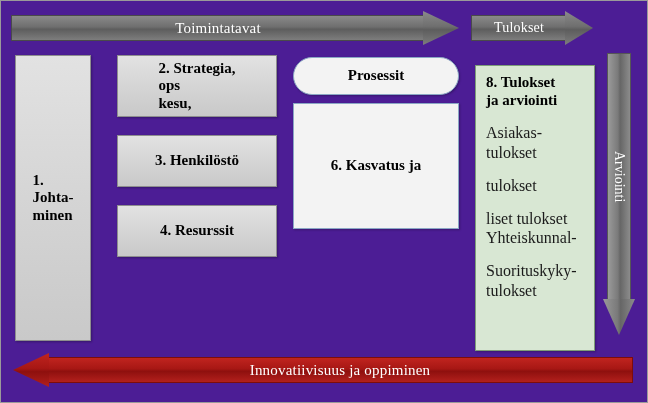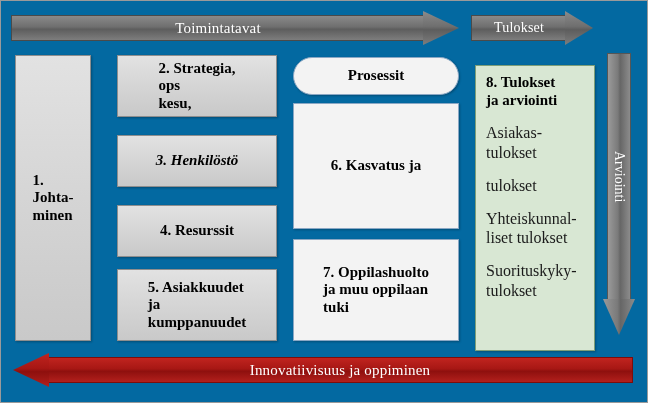--- a/index.html
+++ b/index.html
@@ -12,21 +12,21 @@
     background: #ffffff;
     font-family: "Liberation Serif", serif;
     overflow: hidden;
   }
   #page {
     position: relative;
     width: 648px;
     height: 403px;
     box-sizing: border-box;
     border: 1px solid #9a9a9a;
-    background: #0369a1;
+    background: #4c1d95;
   }
 
   
   .top-arrow-wrap {
     position: absolute;
     left: 10px;
     top: 10px;
     width: 448px;
     height: 34px;
   }
@@ -188,21 +188,21 @@
     background: #f3f3f3;
     border: 1px solid #8aa7c4;
     box-shadow: 1px 1px 2px rgba(0,0,0,.25);
   }
   .bold {
     font-weight: bold;
   }
 
   #box-johtaminen { left: 14px;  top: 54px;  width: 76px;  height: 286px; }
   #box-strategia  { left: 116px; top: 54px;  width: 160px; height: 62px; }
-  #box-henkilosto { left: 116px; top: 134px; width: 160px; height: 52px; font-style: italic; }
+  #box-henkilosto { left: 116px; top: 134px; width: 160px; height: 52px; }
   #box-resurssit  { left: 116px; top: 204px; width: 160px; height: 52px; }
   #box-asiakkuudet{ left: 116px; top: 268px; width: 160px; height: 72px; }
 
   #box-prosessit  { left: 292px; top: 56px;  width: 166px; height: 38px; border-radius: 19px; }
   #box-kasvatus   { left: 292px; top: 102px; width: 166px; height: 126px; }
   #box-oppilashuolto { left: 292px; top: 238px; width: 166px; height: 102px; }
 
   
   #results-panel {
     position: absolute;
@@ -268,61 +268,47 @@
   </div>
 
   <div class="box gray-box bold" id="box-henkilosto">
     <div>3. Henkilöstö</div>
   </div>
 
   <div class="box gray-box bold" id="box-resurssit">
     <div>4. Resurssit</div>
   </div>
 
-  <div class="box gray-box bold" id="box-asiakkuudet">
-    <div>
-      <div>5. Asiakkuudet</div>
-      <div>ja</div>
-      <div>kumppanuudet</div>
-    </div>
-  </div>
 
   <div class="box white-box bold" id="box-prosessit">
     <div>Prosessit</div>
   </div>
 
   <div class="box white-box bold" id="box-kasvatus">
     <div>
       <div>6. Kasvatus ja</div>
     </div>
   </div>
 
-  <div class="box white-box bold" id="box-oppilashuolto">
-    <div>
-      <div>7. Oppilashuolto</div>
-      <div>ja muu oppilaan</div>
-      <div>tuki</div>
-    </div>
-  </div>
 
   <div id="results-panel">
     <div class="title">
       <div>8. Tulokset</div>
       <div>ja arviointi</div>
     </div>
     <div class="item">
       <div>Asiakas-</div>
       <div>tulokset</div>
     </div>
     <div class="item">
       <div>tulokset</div>
     </div>
     <div class="item">
+      <div>liset tulokset</div>
       <div>Yhteiskunnal-</div>
-      <div>liset tulokset</div>
     </div>
     <div class="item">
       <div>Suorituskyky-</div>
       <div>tulokset</div>
     </div>
   </div>
 
   <div class="right-arrow-wrap">
     <div class="vbody"></div>
     <div class="vhead"></div>

